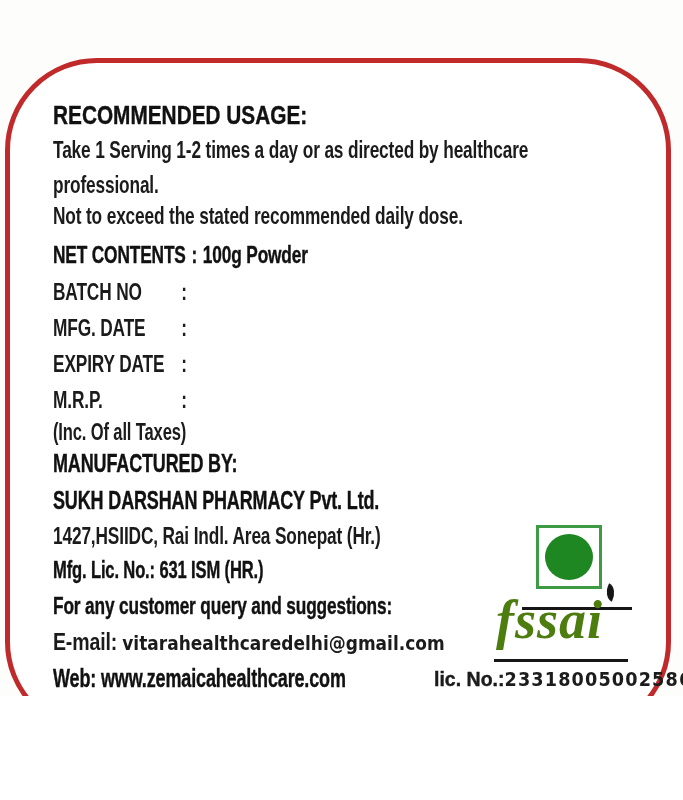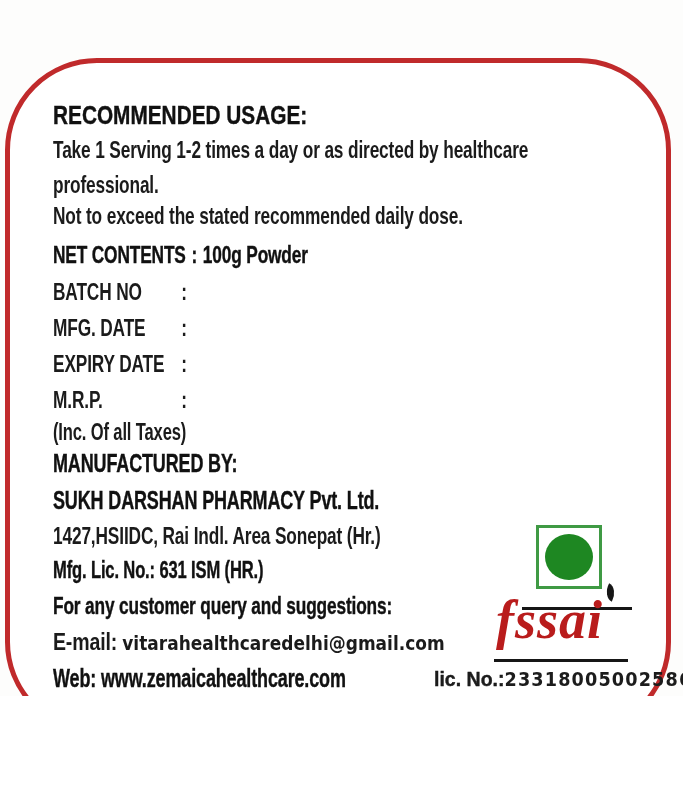--- a/index.html
+++ b/index.html
@@ -37,21 +37,21 @@
     position:absolute;left:536px;top:525px;width:66px;height:64px;
     box-sizing:border-box;border:3px solid #3f9a44;background:#fff;
     display:flex;align-items:center;justify-content:center;
   }
   .veg-dot{width:48px;height:46px;border-radius:50%;background:#1e8722;}
   
   .fssai{position:absolute;left:494px;top:591px;width:140px;height:72px;}
   .fssai-text{
     position:absolute;left:2px;top:-6px;
     font-family:"Liberation Serif", serif;font-style:italic;font-weight:bold;
-    font-size:54px;letter-spacing:1px;color:#b91c1c;line-height:70px;
+    font-size:54px;letter-spacing:1px;color:#4d7c0f;line-height:70px;
   }
   .fssai-topline{position:absolute;left:28px;right:2px;top:16px;height:3px;background:#161616;}
   .fssai-underline{position:absolute;left:0px;right:6px;bottom:1px;height:3px;background:#161616;}
   .fssai-leaf{
     position:absolute;right:18px;top:-6px;width:11px;height:15px;
     background:#161616;border-radius:0 100% 0 100%;
     transform:rotate(28deg);
   }
   .lic-row{
     position:absolute;left:434px;top:667px;white-space:nowrap;

